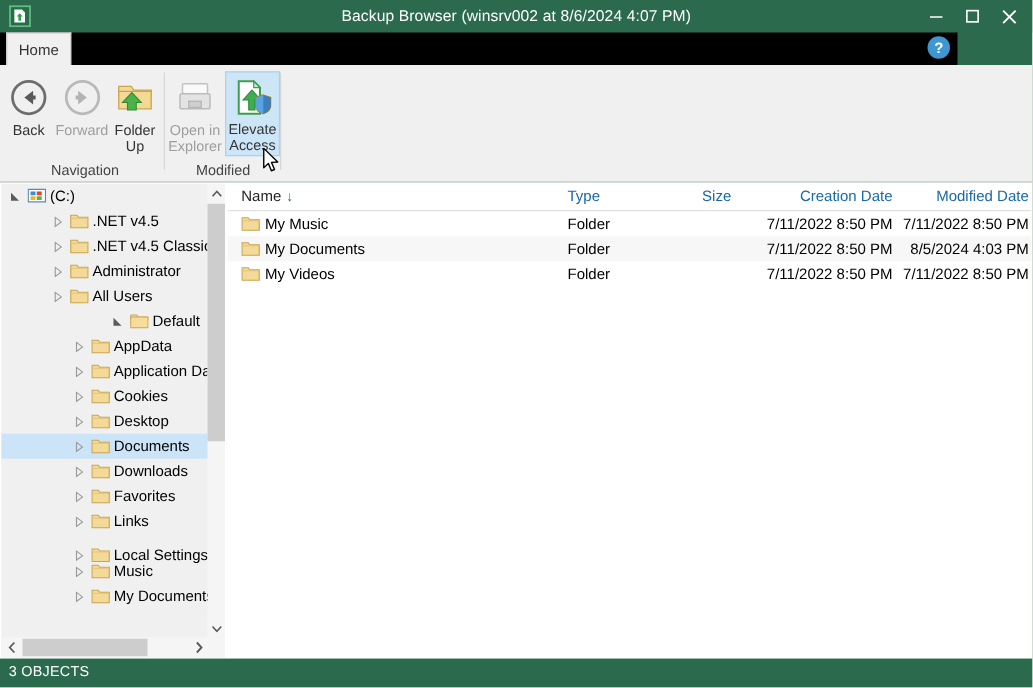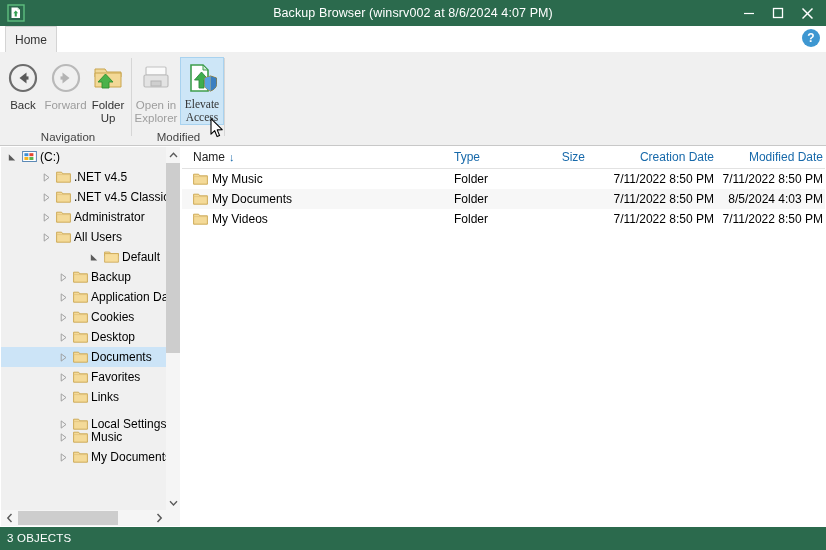--- a/index.html
+++ b/index.html
@@ -48,22 +48,22 @@
     cursor: default;
   }
   #btn-min { right: 62px; }
   #btn-max { right: 33px; }
   #btn-close { right: 4px; }
   .winbtn svg { display: block; }
 
   
   #tabstrip {
     position: absolute; left: 0; top: 26px;
-    width: 826px; height: 26px;
-    background: #ffffff;
+    width: 766px; height: 26px;
+    background: #000000;
   }
   #tab-home {
     position: absolute; left: 5px; top: 0;
     width: 52px; height: 26px;
     background: #f0f0f0;
     border: 1px solid #d4d4d4;
     border-bottom: none;
     color: #333333;
     font-size: 12px;
     display: flex; align-items: center; justify-content: center;
@@ -119,21 +119,20 @@
     font-size: 11.5px;
     line-height: 13px;
     text-align: center;
     color: #333333;
     width: 100%;
   }
   .rbtn.disabled .rlabel { color: #9d9d9d; }
   .rbtn.highlight {
     background: #cde6f7;
     border: 1px solid #a8d2ef;
-    font-family: Liberation Serif, serif;
   }
 
   
   #content {
     position: absolute; left: 0; top: 146px;
     width: 826px; height: 381px;
     background: #ffffff;
   }
 
   
@@ -479,21 +478,21 @@
           <div class="tnode" style="top: 0px;">
             <span class="exp" style="left: 55px;">
               <svg width="9" height="9" viewBox="0 0 9 9">
                 <path d="M2.2 0.9 L7 4.5 L2.2 8.1 Z" fill="none" stroke="#9a9a9a" stroke-width="0.9"></path>
               </svg>
             </span>
             <span class="ticon" style="left: 72px;"><svg width="15" height="14" viewBox="0 0 15 14">
                 <path d="M0.6 2.2 h5 l1.2 1.6 h7.6 v8.4 h-13.8 z" fill="#f4da98" stroke="#c9a54e" stroke-width="0.9"></path>
                 <path d="M0.6 4.6 h13.8" stroke="#dfc07a" stroke-width="0.7"></path>
               </svg></span>
-            <span class="tlabel" style="left: 90px;">Backup</span>
+            <span class="tlabel" style="left: 90px;">AppData</span>
           </div>
           <div class="tnode" style="top: 0px;">
             <span class="exp" style="left: 55px;">
               <svg width="9" height="9" viewBox="0 0 9 9">
                 <path d="M2.2 0.9 L7 4.5 L2.2 8.1 Z" fill="none" stroke="#9a9a9a" stroke-width="0.9"></path>
               </svg>
             </span>
             <span class="ticon" style="left: 72px;"><svg width="15" height="14" viewBox="0 0 15 14">
                 <path d="M0.6 2.2 h5 l1.2 1.6 h7.6 v8.4 h-13.8 z" fill="#f4da98" stroke="#c9a54e" stroke-width="0.9"></path>
                 <path d="M0.6 4.6 h13.8" stroke="#dfc07a" stroke-width="0.7"></path>
@@ -528,20 +527,32 @@
             <span class="exp" style="left: 55px;">
               <svg width="9" height="9" viewBox="0 0 9 9">
                 <path d="M2.2 0.9 L7 4.5 L2.2 8.1 Z" fill="none" stroke="#9a9a9a" stroke-width="0.9"></path>
               </svg>
             </span>
             <span class="ticon" style="left: 72px;"><svg width="15" height="14" viewBox="0 0 15 14">
                 <path d="M0.6 2.2 h5 l1.2 1.6 h7.6 v8.4 h-13.8 z" fill="#f4da98" stroke="#c9a54e" stroke-width="0.9"></path>
                 <path d="M0.6 4.6 h13.8" stroke="#dfc07a" stroke-width="0.7"></path>
               </svg></span>
             <span class="tlabel" style="left: 90px;">Documents</span>
+          </div>
+          <div class="tnode" style="top: 0px;">
+            <span class="exp" style="left: 55px;">
+              <svg width="9" height="9" viewBox="0 0 9 9">
+                <path d="M2.2 0.9 L7 4.5 L2.2 8.1 Z" fill="none" stroke="#9a9a9a" stroke-width="0.9"></path>
+              </svg>
+            </span>
+            <span class="ticon" style="left: 72px;"><svg width="15" height="14" viewBox="0 0 15 14">
+                <path d="M0.6 2.2 h5 l1.2 1.6 h7.6 v8.4 h-13.8 z" fill="#f4da98" stroke="#c9a54e" stroke-width="0.9"></path>
+                <path d="M0.6 4.6 h13.8" stroke="#dfc07a" stroke-width="0.7"></path>
+              </svg></span>
+            <span class="tlabel" style="left: 90px;">Downloads</span>
           </div>
           <div class="tnode" style="top: 0px;">
             <span class="exp" style="left: 55px;">
               <svg width="9" height="9" viewBox="0 0 9 9">
                 <path d="M2.2 0.9 L7 4.5 L2.2 8.1 Z" fill="none" stroke="#9a9a9a" stroke-width="0.9"></path>
               </svg>
             </span>
             <span class="ticon" style="left: 72px;"><svg width="15" height="14" viewBox="0 0 15 14">
                 <path d="M0.6 2.2 h5 l1.2 1.6 h7.6 v8.4 h-13.8 z" fill="#f4da98" stroke="#c9a54e" stroke-width="0.9"></path>
                 <path d="M0.6 4.6 h13.8" stroke="#dfc07a" stroke-width="0.7"></path>

